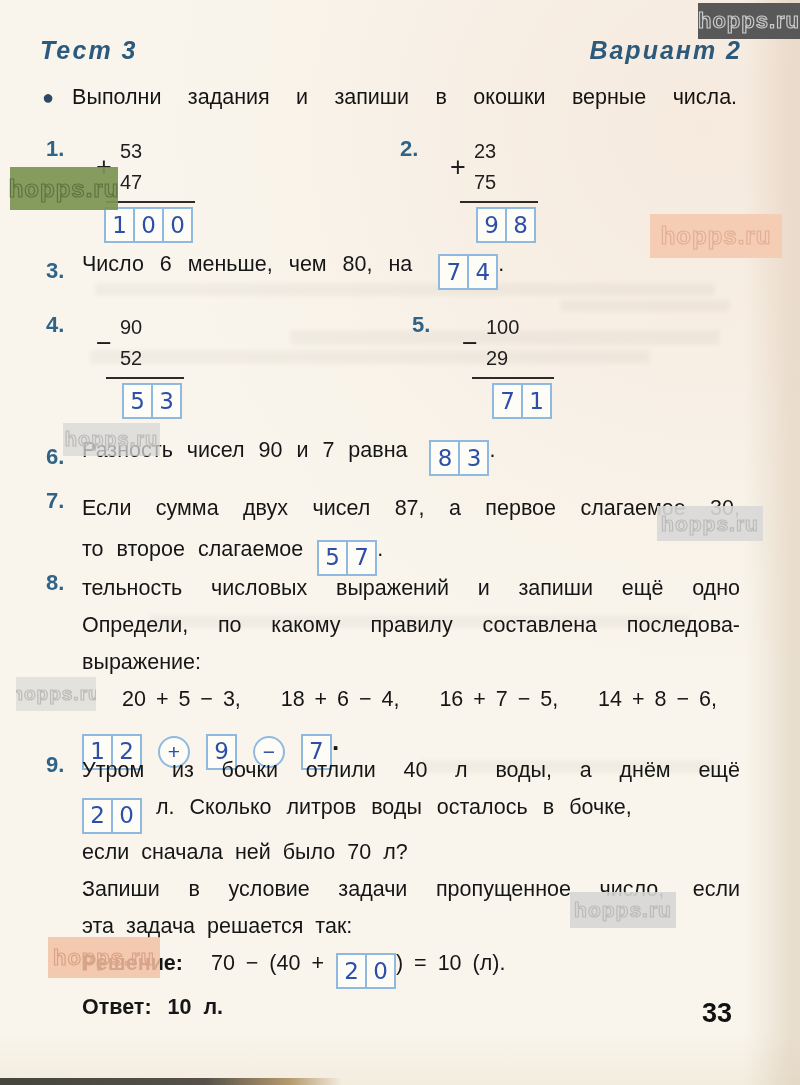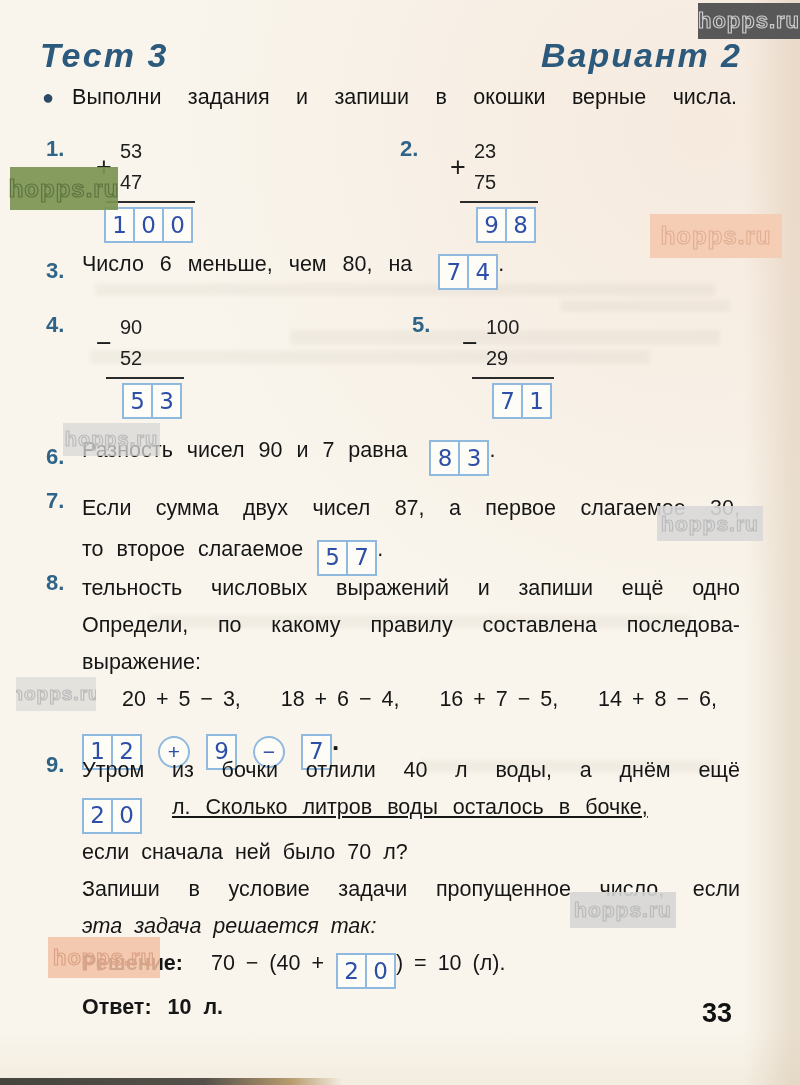--- a/index.html
+++ b/index.html
@@ -11,21 +11,21 @@
       linear-gradient(to right, rgba(0,0,0,0) 93%, rgba(196,170,138,0.30) 99%),
       linear-gradient(to bottom, rgba(0,0,0,0) 95%, rgba(215,195,165,0.18) 100%),
       #f9f5ec;
     overflow:hidden;
     font-family:"Liberation Sans", sans-serif;
     color:#1f1f1f;
   }
   
   .title,.variant{
     position:absolute;top:36px;
-    font-size:34px;font-weight:bold;font-style:italic;
+    font-size:25px;font-weight:bold;font-style:italic;
     color:#2b5a7d;letter-spacing:2px;
   }
   .title{left:40px;}
   .variant{right:58px;}
   .instruction-row{position:absolute;left:42px;top:84px;width:700px;display:flex;}
   .bullet{color:#2c4a63;font-size:20px;margin-right:18px;line-height:26px;}
   .instruction{
     width:665px;font-size:21.5px;line-height:26px;color:#141414;
     text-align:justify;text-align-last:justify;
   }
@@ -230,25 +230,25 @@
 
   <div class="exrow" style="left:46px;top:752px;">
     <span class="exnum">9.</span>
     <div class="bodytext" style="width:658px;line-height:37px;">
       <div class="jline">Утром из бочки отлили 40 л воды, а днём ещё</div>
       <div>
         <span class="inlineboxes">
           <span class="cell">2</span>
           <span class="cell">0</span>
         </span>
-        <span style="word-spacing:9px;margin-left:24px;text-decoration:underline;">л. Сколько литров воды осталось в бочке,</span>
+        <span style="word-spacing:9px;margin-left:8px;">л. Сколько литров воды осталось в бочке,</span>
       </div>
       <div style="word-spacing:6px;">если сначала ней было 70 л?</div>
       <div class="jline">Запиши в условие задачи пропущенное число, если</div>
-      <div style="word-spacing:6px;font-style:italic;">эта задача решается так:</div>
+      <div style="word-spacing:6px;">эта задача решается так:</div>
       <div>
         <span class="boldlbl">Решение:</span>
         <span style="word-spacing:5px;margin-left:22px;">70 − (40 +</span>
         <span class="inlineboxes" style="margin-left:6px;">
           <span class="cell">2</span>
           <span class="cell">0</span>
         </span><span style="word-spacing:5px;">) = 10  (л).</span>
       </div>
       <div>
         <span class="boldlbl">Ответ:</span>

